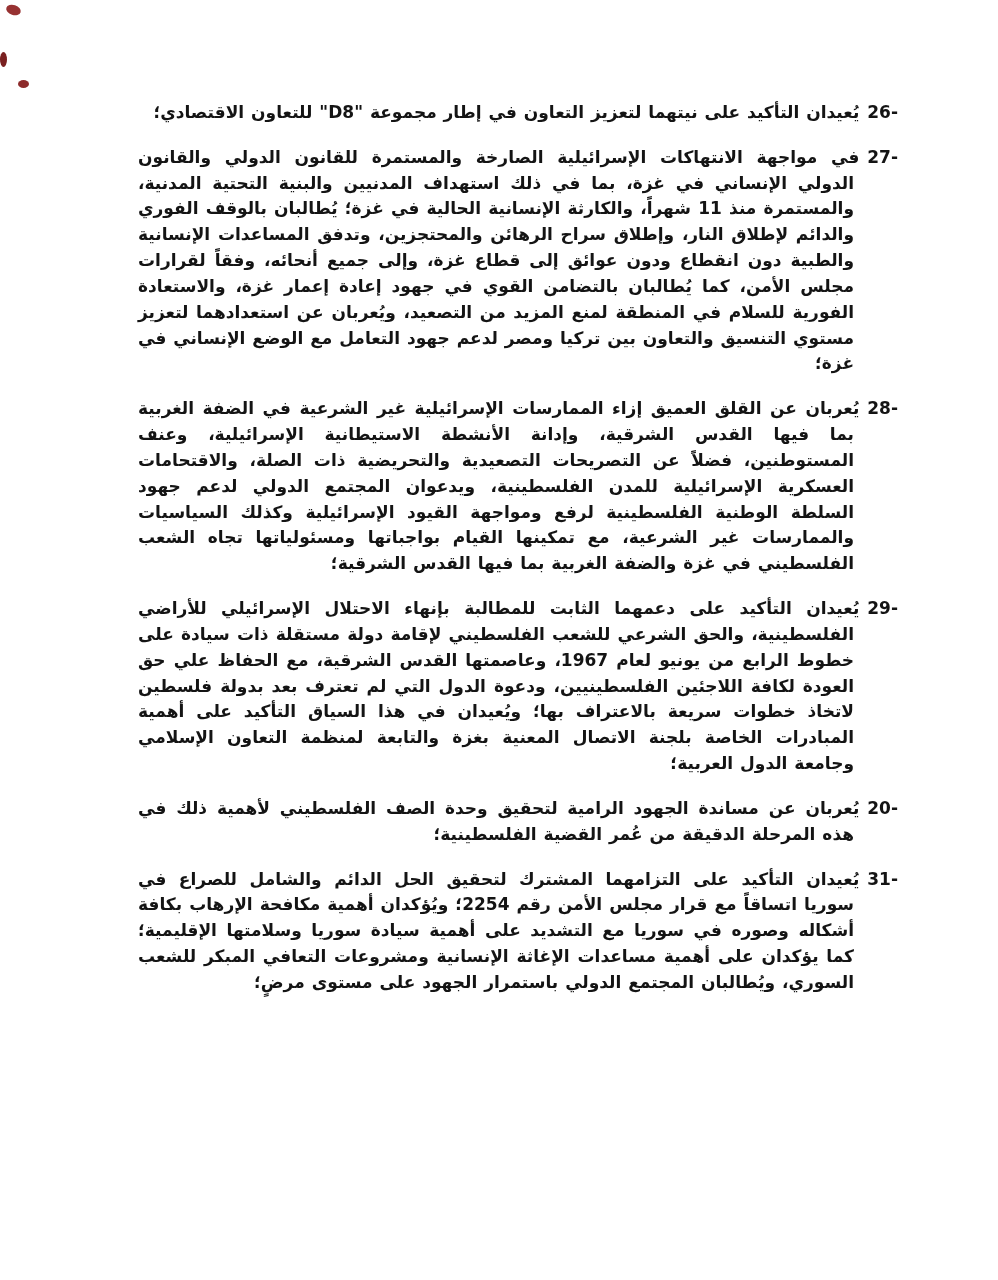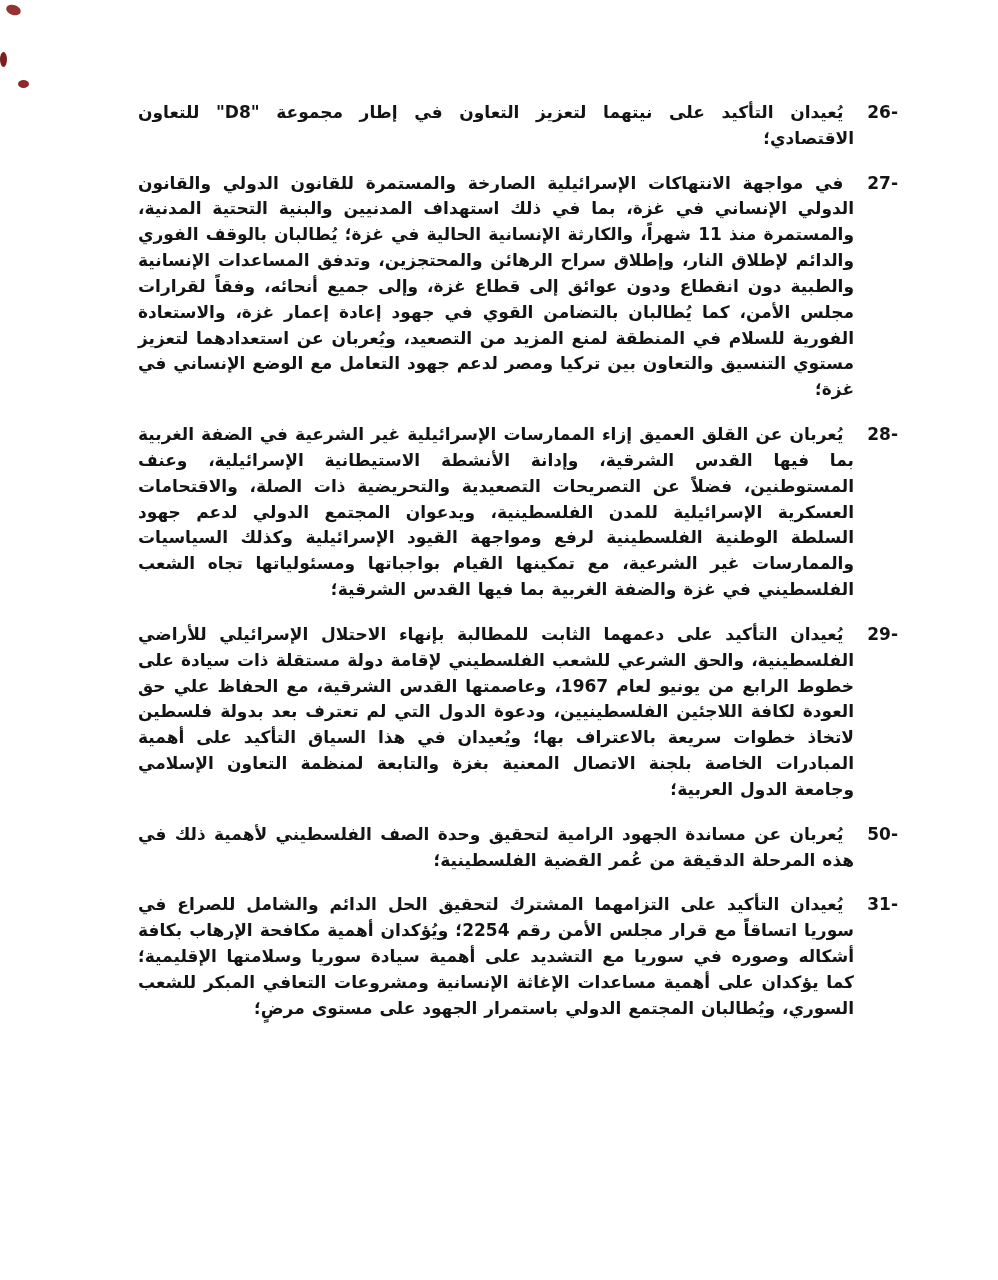--- a/index.html
+++ b/index.html
@@ -23,21 +23,21 @@
     font-size: 17px;
     line-height: 1.52;
     margin: 0 0 19px 0;
     padding-right: 44px;   
     text-indent: -44px;    
     word-spacing: 1px;
   }
   .pnum {
     direction: ltr;
     unicode-bidi: isolate;
-    margin-left: 24px;
+    margin-left: 8px;
     white-space: nowrap;
   }
   .ptext { unicode-bidi: plaintext; }
   
   .artifact {
     position: absolute;
     background: #8d2b2b;
     border-radius: 50%;
   }
   .artifact.a1 { left: 6px;  top: 5px;  width: 15px; height: 10px; transform: rotate(18deg); background:#973232; }
@@ -54,17 +54,17 @@
 <div class="page">
 
   <p class="para"><span class="pnum">26-</span><span class="ptext">يُعيدان التأكيد على نيتهما لتعزيز التعاون في إطار مجموعة ⁦"D8"⁩ للتعاون الاقتصادي؛</span></p>
 
   <p class="para"><span class="pnum">27-</span><span class="ptext">في مواجهة الانتهاكات الإسرائيلية الصارخة والمستمرة للقانون الدولي والقانون الدولي الإنساني في غزة، بما في ذلك استهداف المدنيين والبنية التحتية المدنية، والمستمرة منذ 11 شهراً، والكارثة الإنسانية الحالية في غزة؛ يُطالبان بالوقف الفوري والدائم لإطلاق النار، وإطلاق سراح الرهائن والمحتجزين، وتدفق المساعدات الإنسانية والطبية دون انقطاع ودون عوائق إلى قطاع غزة، وإلى جميع أنحائه، وفقاً لقرارات مجلس الأمن، كما يُطالبان بالتضامن القوي في جهود إعادة إعمار غزة، والاستعادة الفورية للسلام في المنطقة لمنع المزيد من التصعيد، ويُعربان عن استعدادهما لتعزيز مستوي التنسيق والتعاون بين تركيا ومصر لدعم جهود التعامل مع الوضع الإنساني في غزة؛</span></p>
 
   <p class="para"><span class="pnum">28-</span><span class="ptext">يُعربان عن القلق العميق إزاء الممارسات الإسرائيلية غير الشرعية في الضفة الغربية بما فيها القدس الشرقية، وإدانة الأنشطة الاستيطانية الإسرائيلية، وعنف المستوطنين، فضلاً عن التصريحات التصعيدية والتحريضية ذات الصلة، والاقتحامات العسكرية الإسرائيلية للمدن الفلسطينية، ويدعوان المجتمع الدولي لدعم جهود السلطة الوطنية الفلسطينية لرفع ومواجهة القيود الإسرائيلية وكذلك السياسيات والممارسات غير الشرعية، مع تمكينها القيام بواجباتها ومسئولياتها تجاه الشعب الفلسطيني في غزة والضفة الغربية بما فيها القدس الشرقية؛</span></p>
 
   <p class="para"><span class="pnum">29-</span><span class="ptext">يُعيدان التأكيد على دعمهما الثابت للمطالبة بإنهاء الاحتلال الإسرائيلي للأراضي الفلسطينية، والحق الشرعي للشعب الفلسطيني لإقامة دولة مستقلة ذات سيادة على خطوط الرابع من يونيو لعام 1967، وعاصمتها القدس الشرقية، مع الحفاظ علي حق العودة لكافة اللاجئين الفلسطينيين، ودعوة الدول التي لم تعترف بعد بدولة فلسطين لاتخاذ خطوات سريعة بالاعتراف بها؛ ويُعيدان في هذا السياق التأكيد على أهمية المبادرات الخاصة بلجنة الاتصال المعنية بغزة والتابعة لمنظمة التعاون الإسلامي وجامعة الدول العربية؛</span></p>
 
-  <p class="para"><span class="pnum">50-</span><span class="ptext">يُعربان عن مساندة الجهود الرامية لتحقيق وحدة الصف الفلسطيني لأهمية ذلك في هذه المرحلة الدقيقة من عُمر القضية الفلسطينية؛</span></p>
+  <p class="para"><span class="pnum">20-</span><span class="ptext">يُعربان عن مساندة الجهود الرامية لتحقيق وحدة الصف الفلسطيني لأهمية ذلك في هذه المرحلة الدقيقة من عُمر القضية الفلسطينية؛</span></p>
 
   <p class="para"><span class="pnum">31-</span><span class="ptext">يُعيدان التأكيد على التزامهما المشترك لتحقيق الحل الدائم والشامل للصراع في سوريا اتساقاً مع قرار مجلس الأمن رقم 2254؛ ويُؤكدان أهمية مكافحة الإرهاب بكافة أشكاله وصوره في سوريا مع التشديد على أهمية سيادة سوريا وسلامتها الإقليمية؛ كما يؤكدان على أهمية مساعدات الإغاثة الإنسانية ومشروعات التعافي المبكر للشعب السوري، ويُطالبان المجتمع الدولي باستمرار الجهود على مستوى مرضٍ؛</span></p>
 
 </div>
 
 </body></html>

